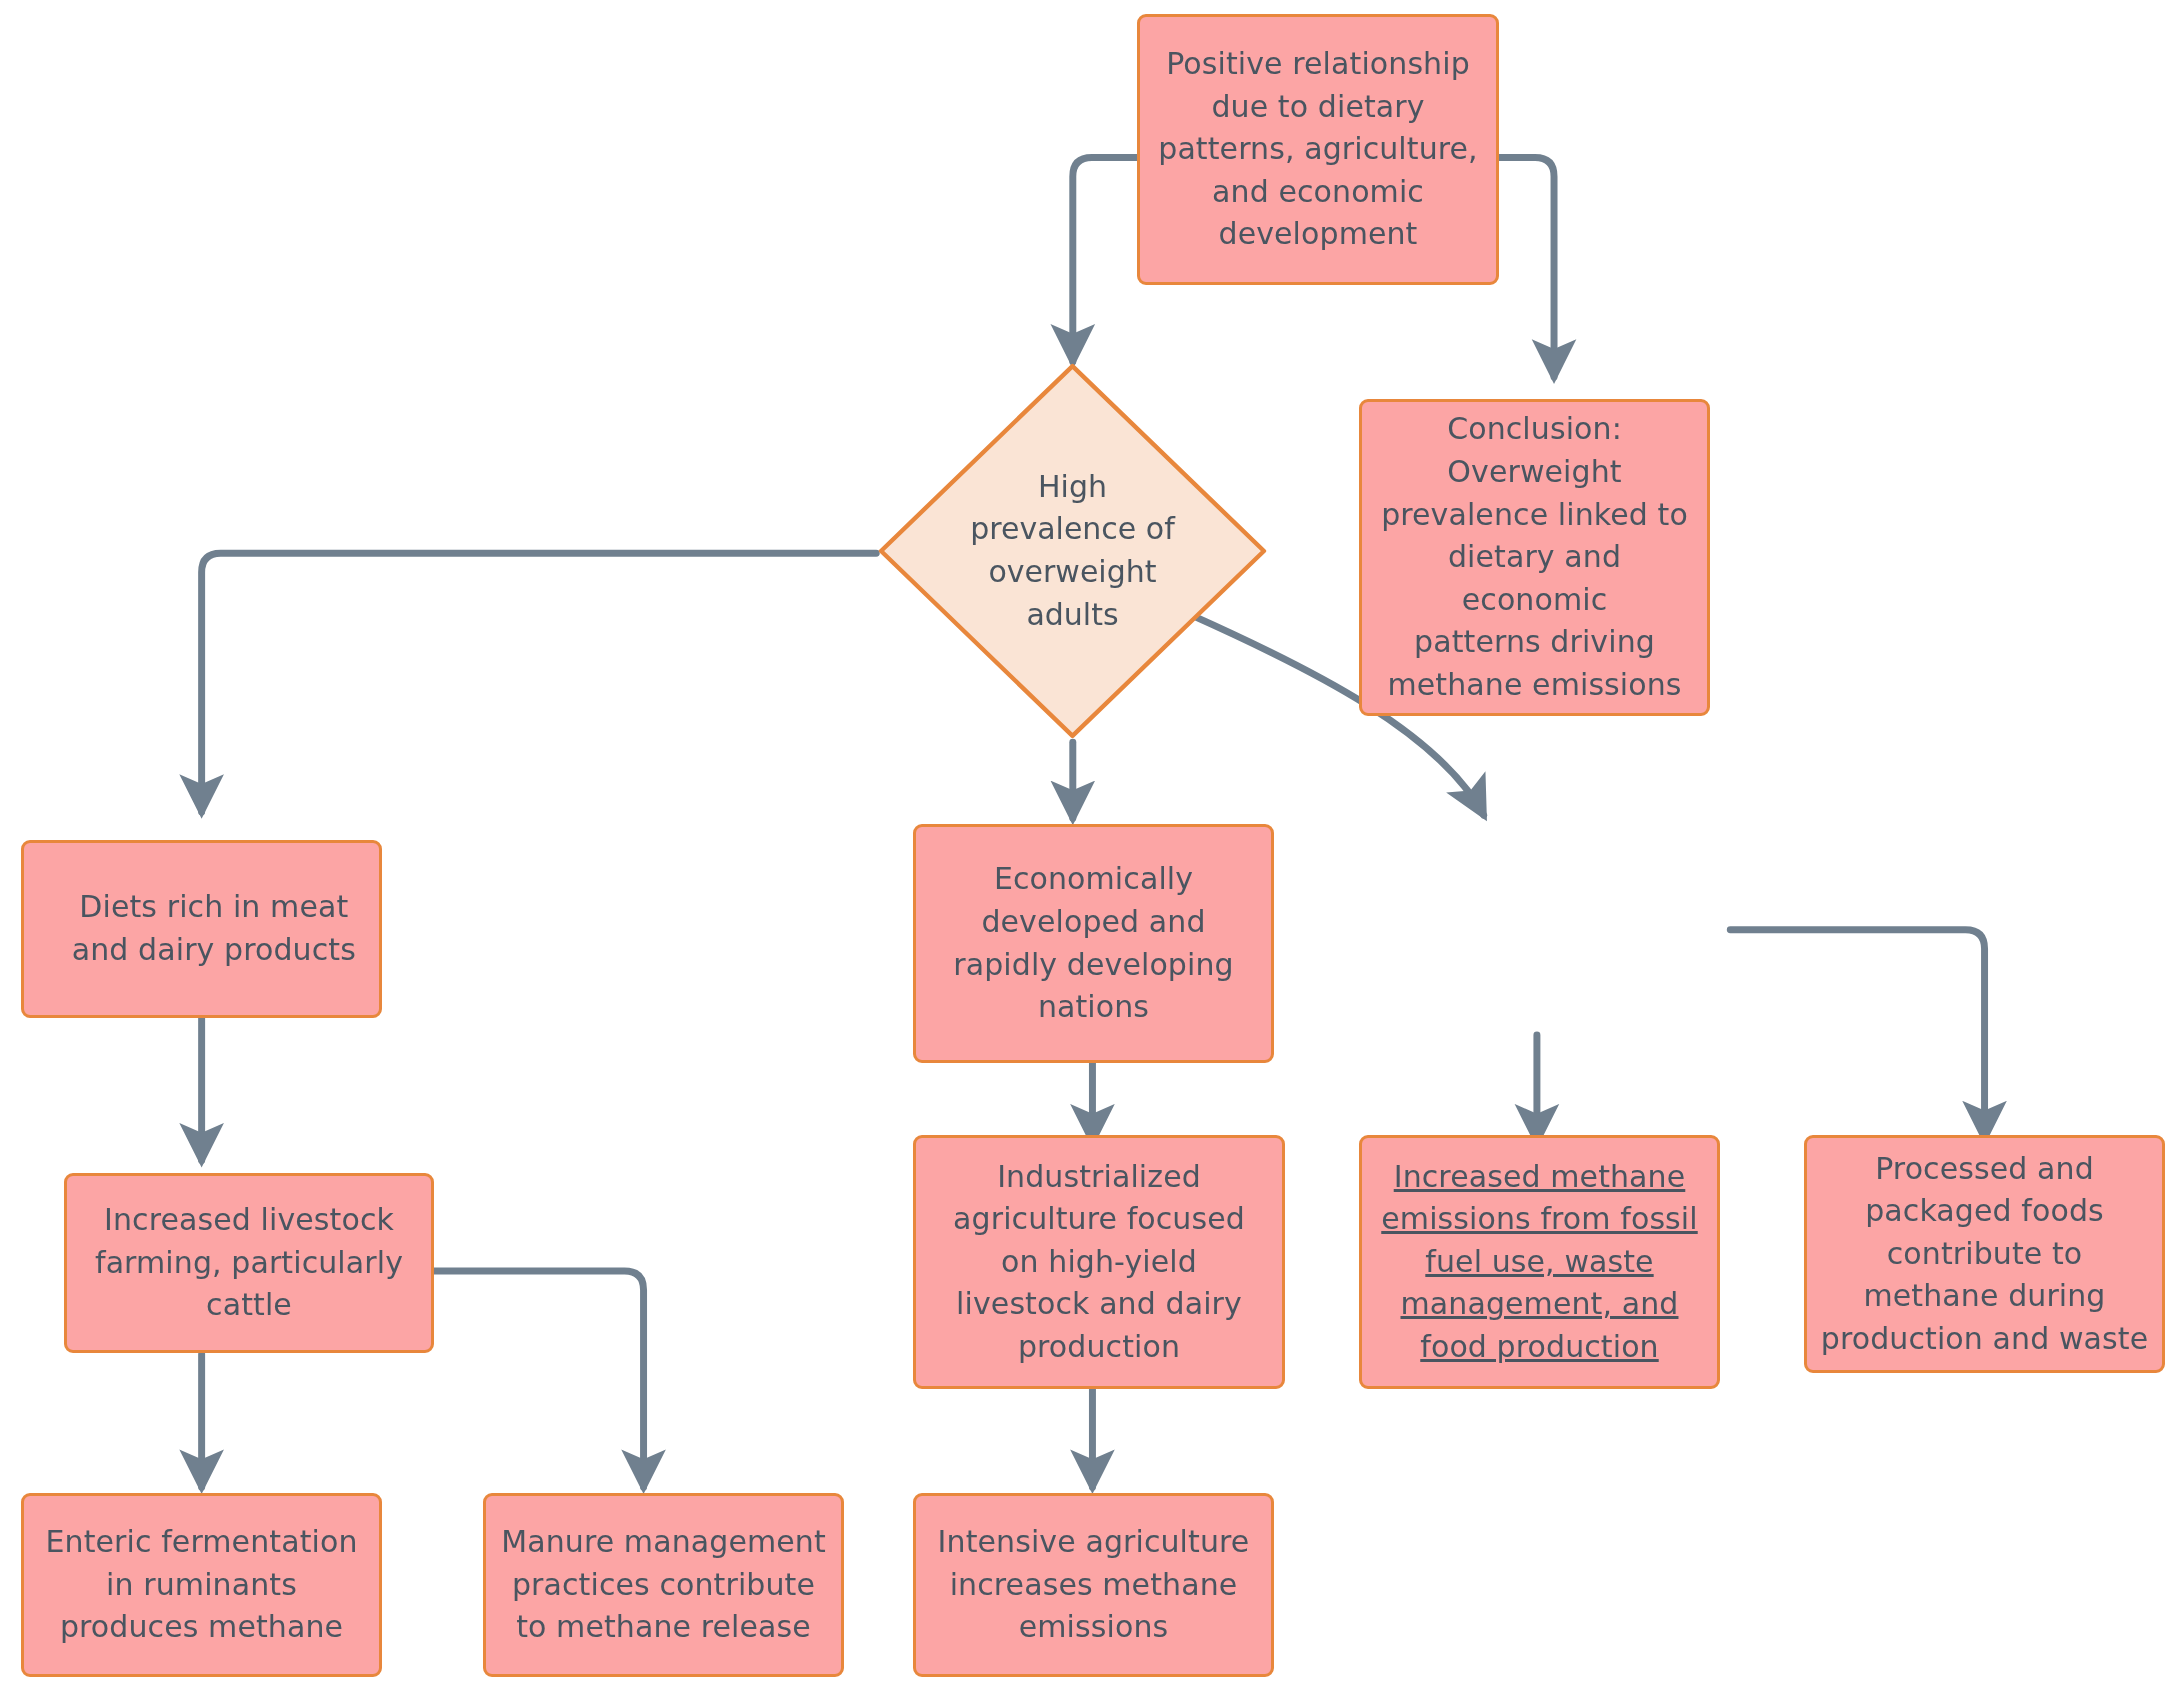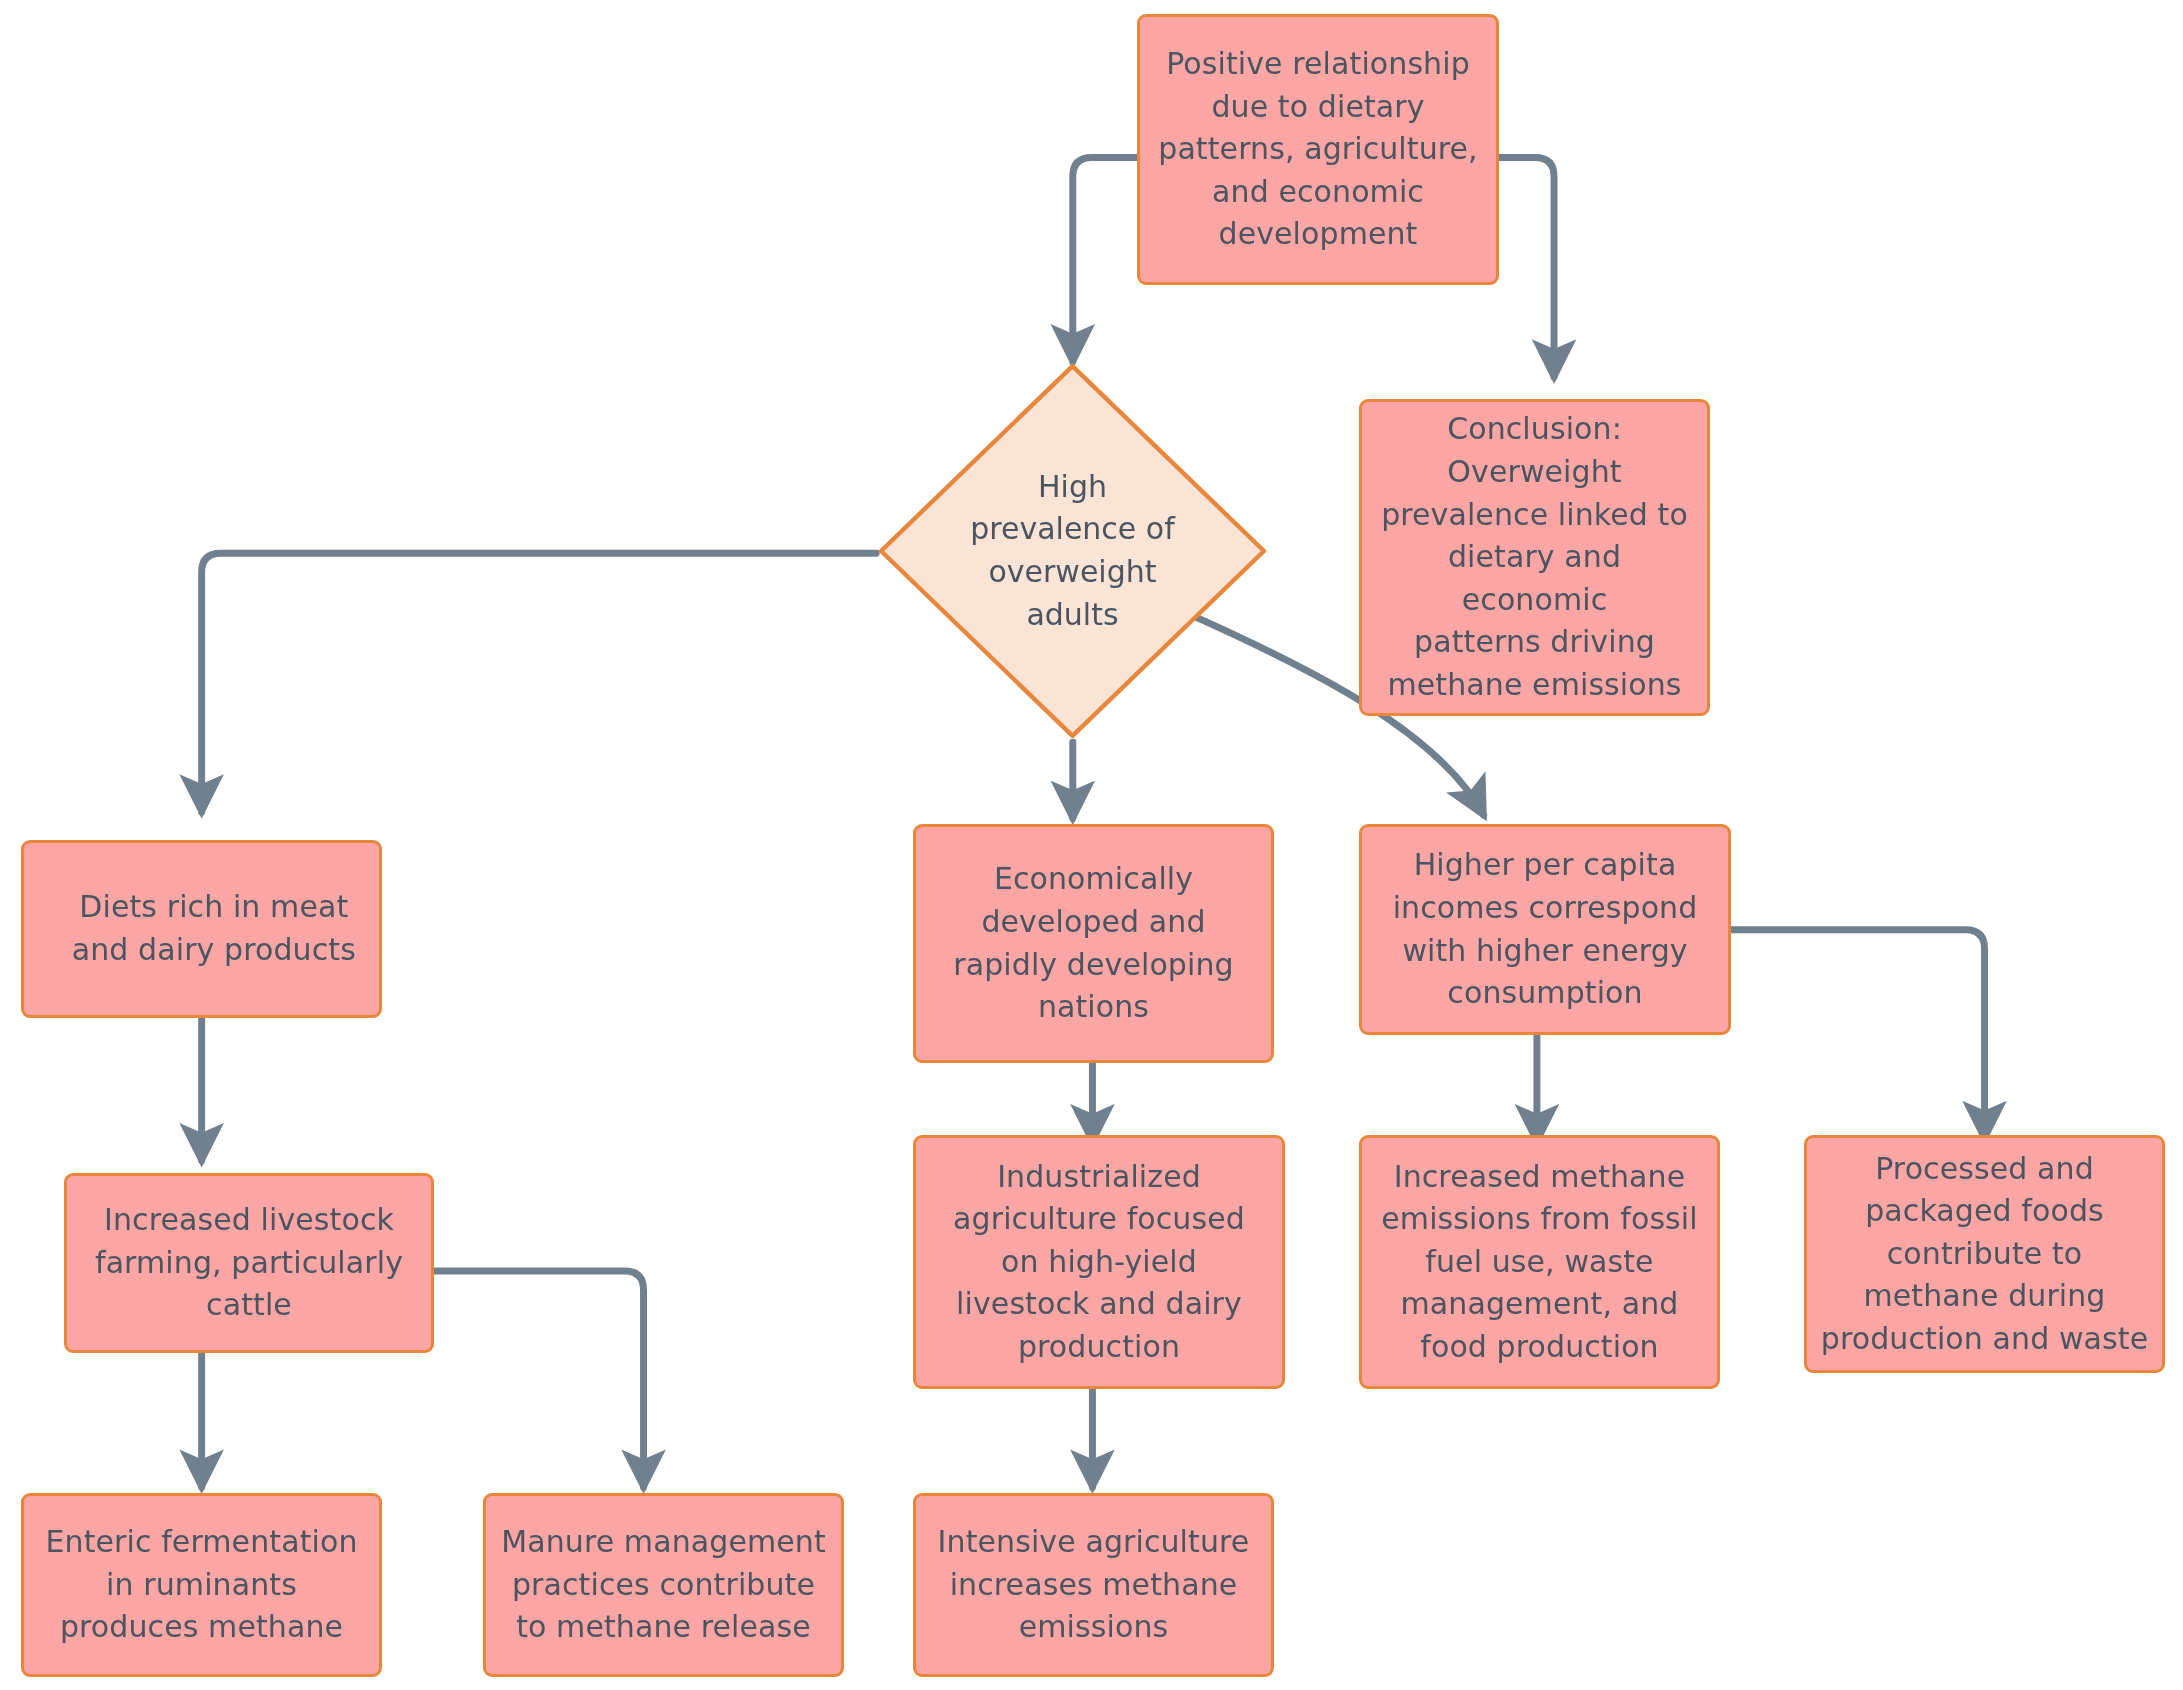--- a/index.html
+++ b/index.html
@@ -178,28 +178,22 @@
 livestock and dairy
 production</span>
   </div>
 
   <div class="node" style="left:913px; top:1493px; width:361px; height:184px;">
     <span class="txt">Intensive agriculture
 increases methane
 emissions</span>
   </div>
 
-  <div class="node" style="left:1359px; top:824px; width:372px; height:211px;">
-    <span class="txt">Higher per capita
-incomes correspond
-with higher energy
-consumption</span>
-  </div>
-
-  <div class="node" style="left:1359px; top:1135px; width:361px; height:254px;">
+
+  <div class="node" style="left:1359px; top:1135px; width:361px; height:254px;text-decoration:underline;">
     <span class="txt">Increased methane
 emissions from fossil
 fuel use, waste
 management, and
 food production</span>
   </div>
 
   <div class="node" style="left:1804px; top:1135px; width:361px; height:238px;justify-content:flex-end;">
     <span class="txt">Processed and
 packaged foods

